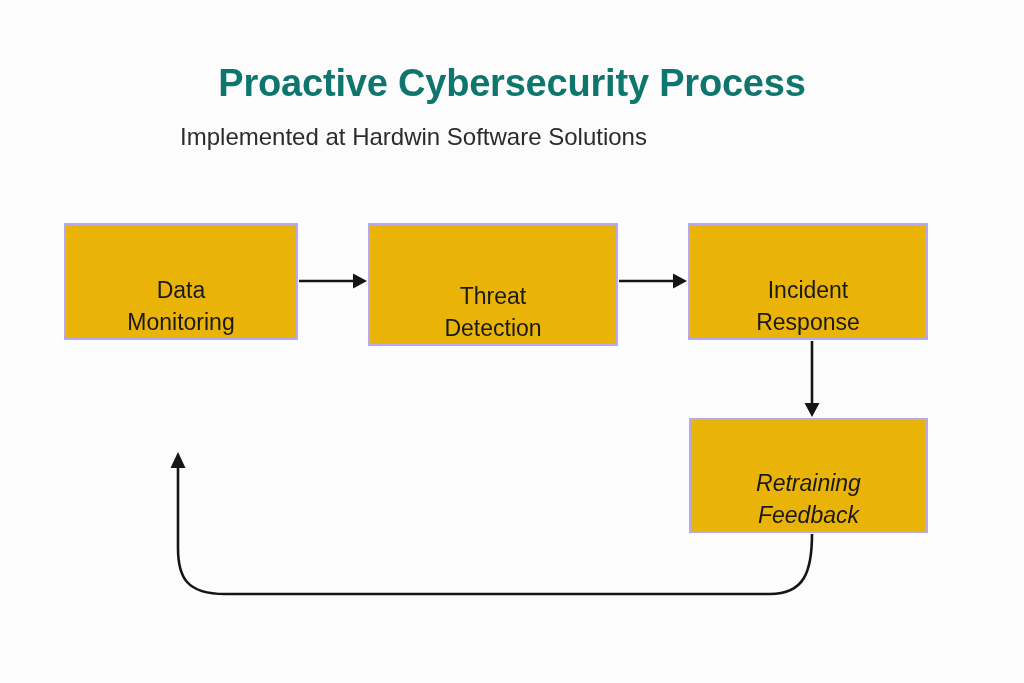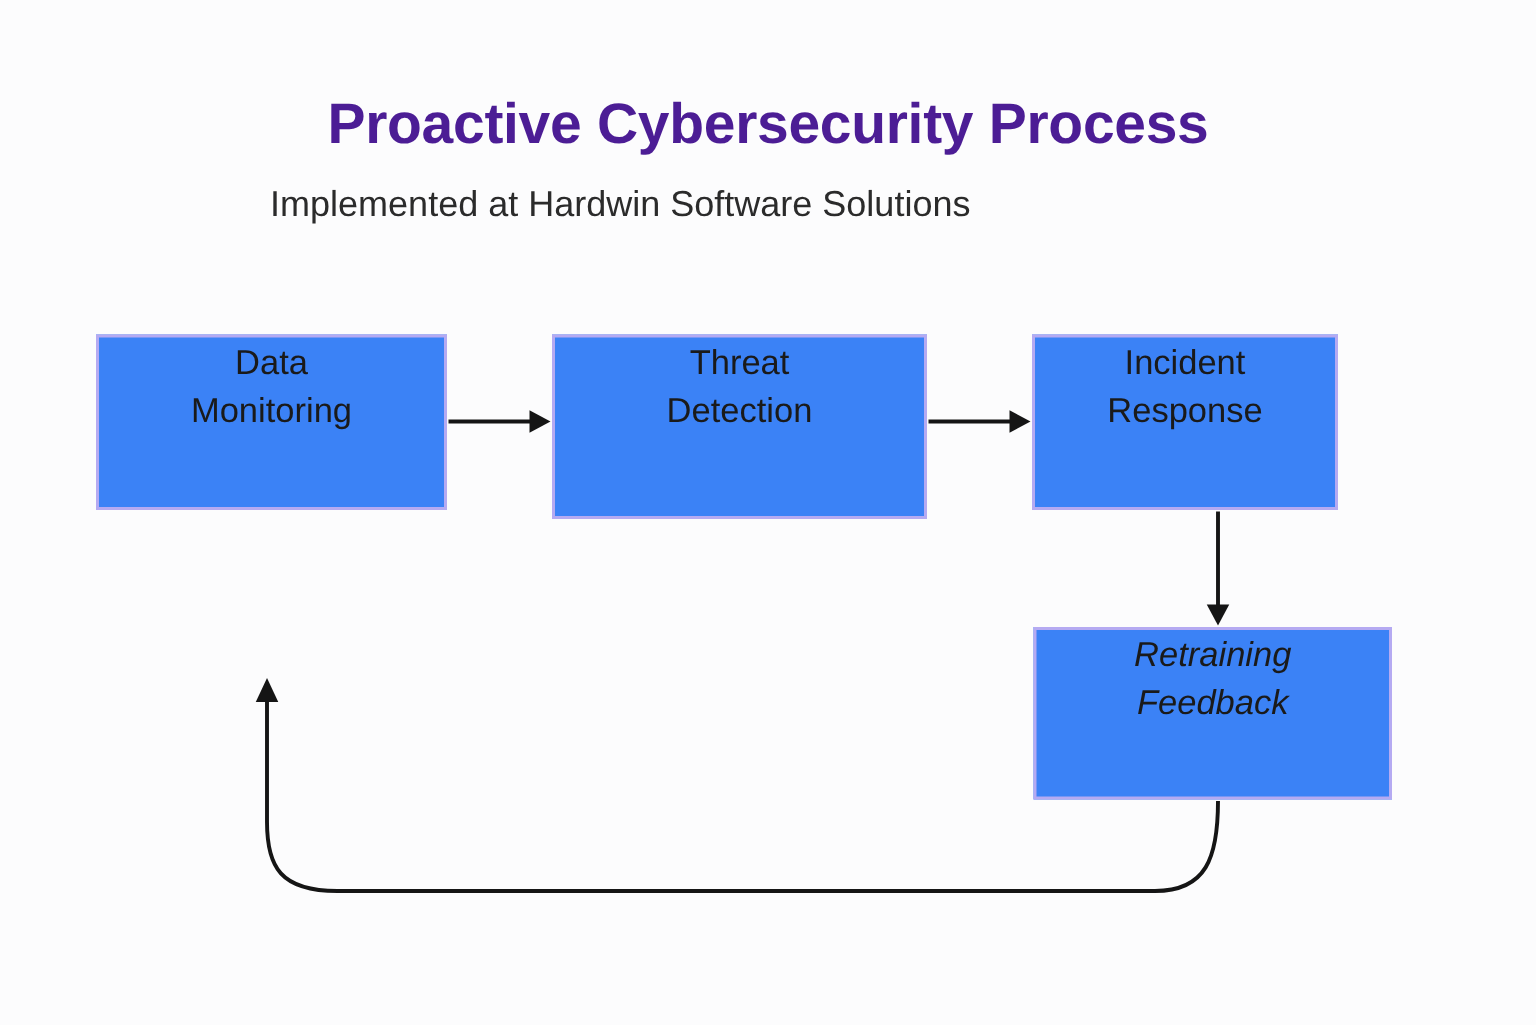--- a/index.html
+++ b/index.html
@@ -29,58 +29,58 @@
     width: 1024px;
     text-align: center;
   }
   #chart-title {
     position: absolute;
     left: 0;
     top: 60px;
     width: 1024px;
     font-size: 38px;
     font-weight: bold;
-    color: #4c1d95;
+    color: #0f766e;
     letter-spacing: -0.2px;
     line-height: 46px;
   }
   #chart-subtitle {
     position: absolute;
     left: 0;
     top: 121px;
     width: 827px;
     font-size: 24px;
     font-weight: normal;
     color: #2b2b2b;
     line-height: 32px;
   }
 
   
   .node {
     position: absolute;
     box-sizing: border-box;
-    background: #3b82f6;
+    background: #eab308;
     border: 2px solid #b5aaf2;
     display: flex;
-    align-items: flex-start;
+    align-items: flex-end;
     justify-content: center;
     text-align: center;
   }
   .node-label {
     font-size: 23px;
     line-height: 32px;
     color: #1a1a1a;
     font-weight: normal;
     white-space: pre-line;
     padding: 0 6px;
   }
 
   #node-data-monitoring    { left: 64px;  top: 223px; width: 234px; height: 117px; }
   #node-threat-detection   { left: 368px; top: 223px; width: 250px; height: 123px; }
-  #node-incident-response  { left: 688px; top: 223px; width: 204px; height: 117px; }
+  #node-incident-response  { left: 688px; top: 223px; width: 240px; height: 117px; }
   #node-retraining-feedback{ left: 689px; top: 418px; width: 239px; height: 115px; font-style: italic; }
 
   
   #connectors {
     position: absolute;
     left: 0;
     top: 0;
     width: 1024px;
     height: 683px;
     pointer-events: none;

